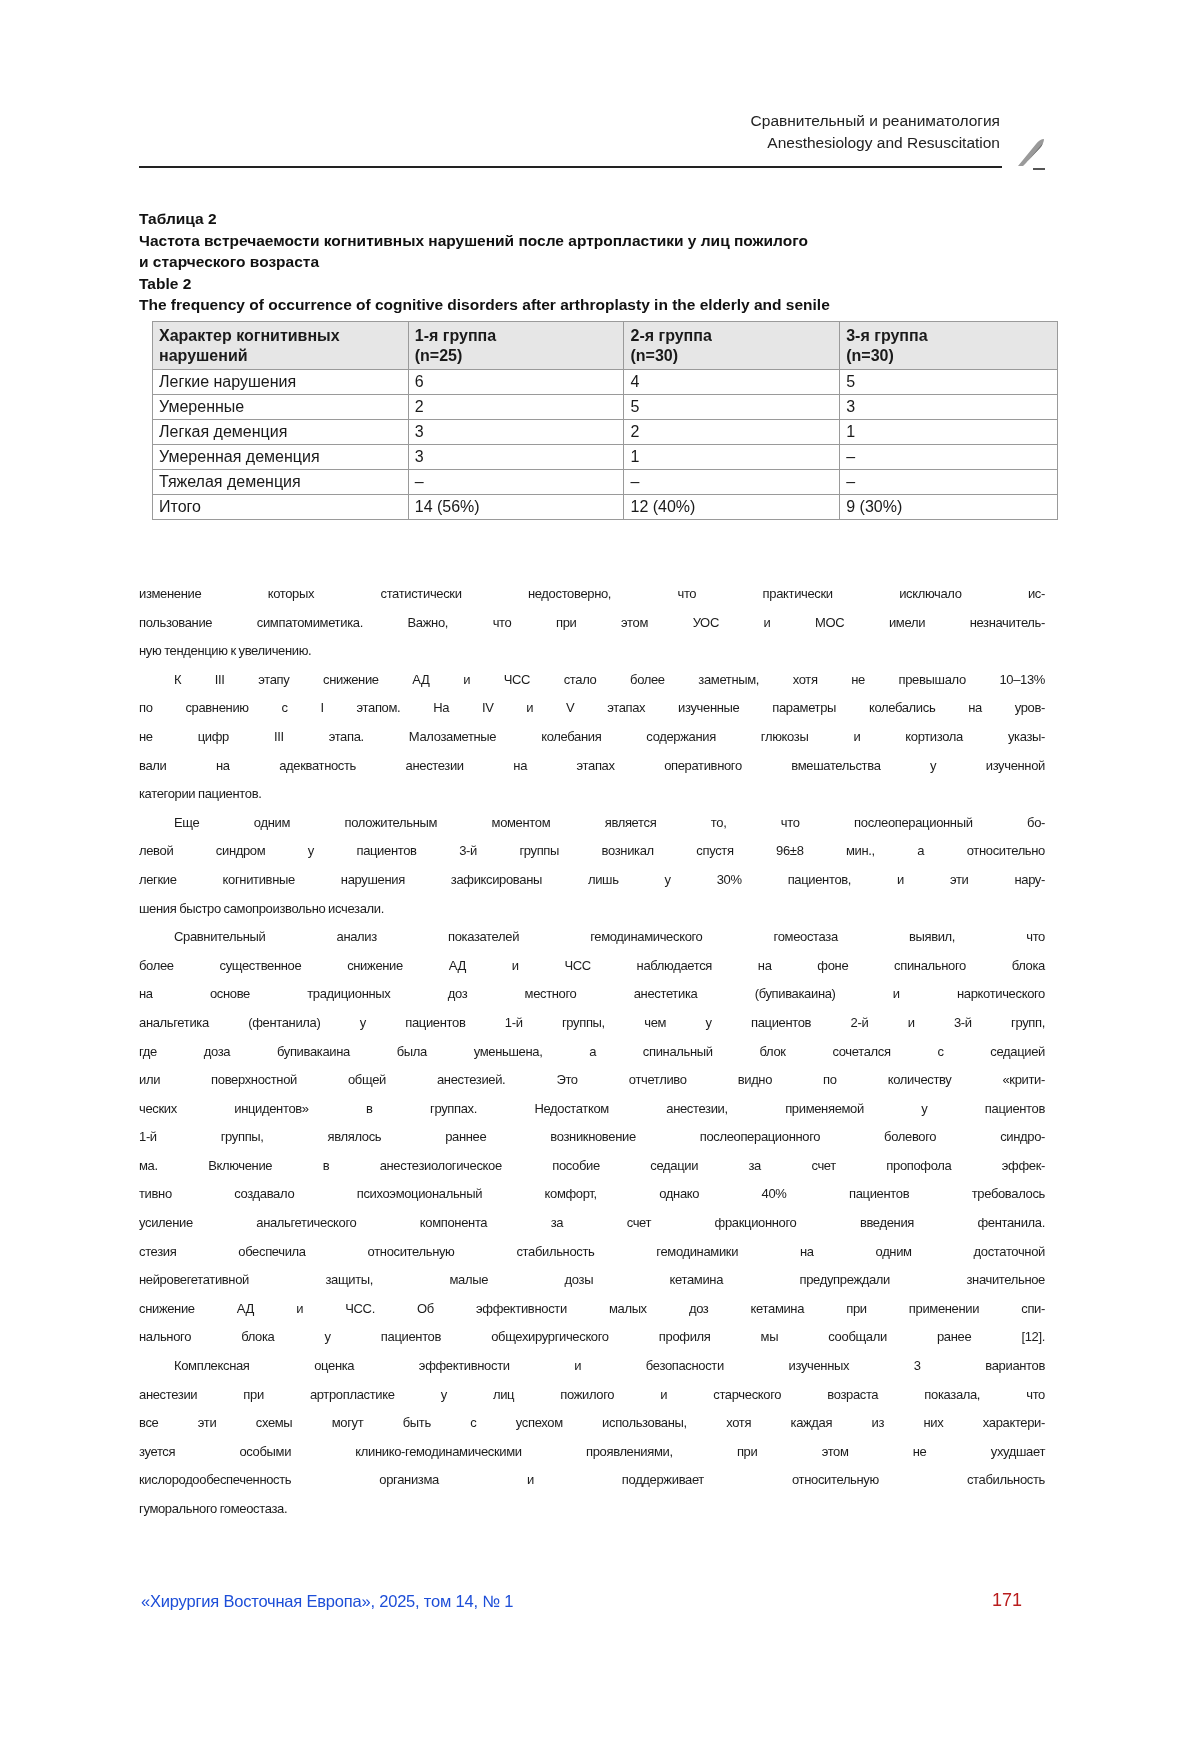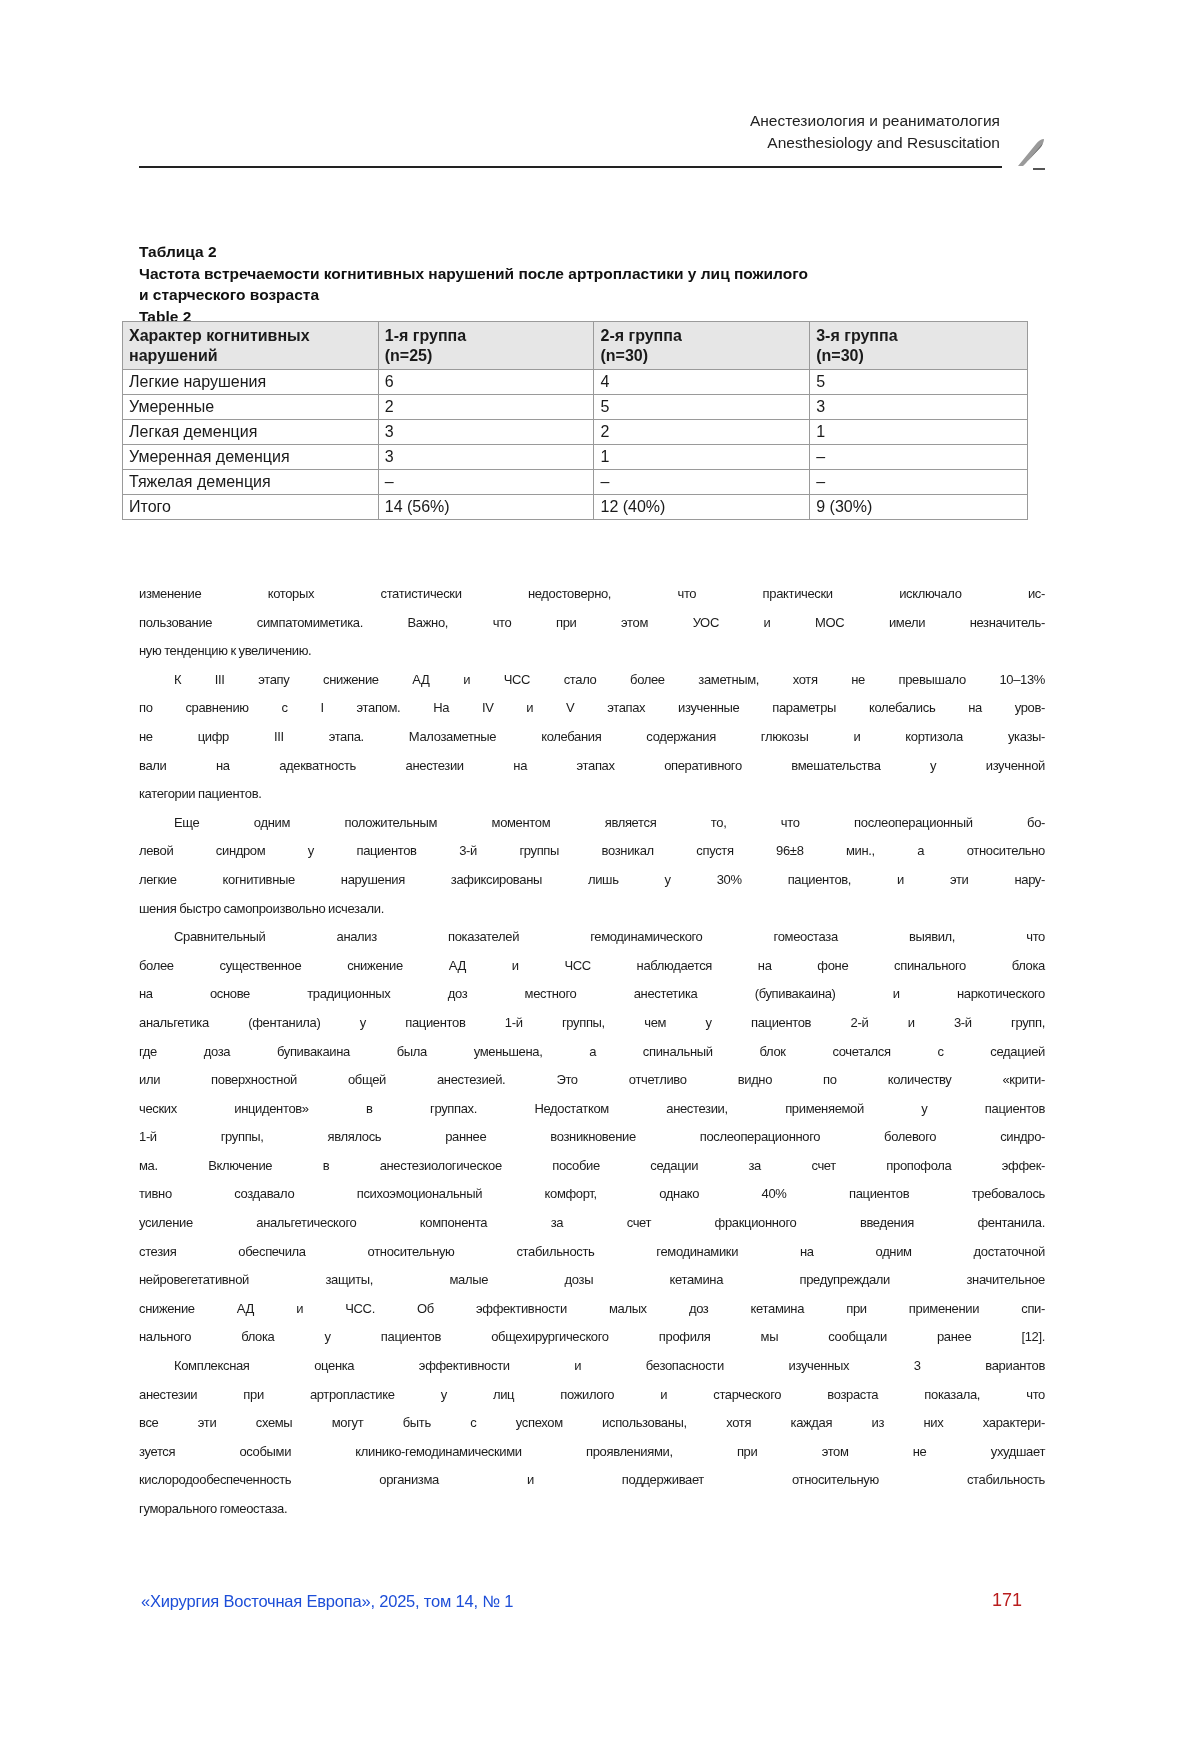--- a/index.html
+++ b/index.html
@@ -3,42 +3,42 @@
   <meta charset="utf-8">
   <style>
     html, body { margin: 0; padding: 0; background: #ffffff; }
     body { width: 1200px; height: 1764px; position: relative; overflow: hidden; color: #1a1a1a; font-family: "Liberation Sans", sans-serif; }
 
     .running-head { position: absolute; right: 200px; top: 110px; text-align: right; font-size: 15.5px; line-height: 22px; color: #222; }
     .running-head div { white-space: nowrap; }
     .head-rule { position: absolute; left: 139px; top: 166px; width: 863px; height: 2px; background: #222; }
     .scalpel { position: absolute; left: 1014px; top: 135px; width: 36px; height: 36px; }
 
-    .caption { position: absolute; left: 139px; top: 208px; width: 900px; font-weight: bold; font-size: 15.5px; line-height: 21.5px; color: #111; margin-top: 33px; }
+    .caption { position: absolute; left: 139px; top: 208px; width: 900px; font-weight: bold; font-size: 15.5px; line-height: 21.5px; color: #111; }
     .caption div { white-space: nowrap; }
 
-    table.data { position: absolute; left: 122px; top: 321px; width: 906px; border-collapse: collapse; font-size: 16px; color: #1a1a1a; }
+    table.data { position: absolute; left: 152px; top: 321px; width: 906px; border-collapse: collapse; font-size: 16px; color: #1a1a1a; }
     table.data th, table.data td { border: 1.6px solid #9a9a9a; text-align: left; vertical-align: top; padding: 2px 6px 1px 6px; line-height: 20px; }
     table.data th { background: #e6e6e6; font-weight: bold; padding-top: 4px; padding-bottom: 3px; }
     table.data td { height: 21px; }
     col.c1 { width: 256px; } col.c2 { width: 216px; } col.c3 { width: 216px; } col.c4 { width: 218px; }
 
     .body-text { position: absolute; left: 139px; top: 580px; width: 906px; font-size: 13px; line-height: 28.6px; color: #1c1c1c; letter-spacing: -0.35px; word-spacing: -0.5px; }
     .body-text .ln { display: block; text-align: justify; text-align-last: justify; white-space: nowrap; height: 28.6px; overflow: visible; }
     .body-text .ln.last { text-align-last: left; }
     .body-text .ln.indent { padding-left: 35px; }
 
     .footer-journal { position: absolute; left: 141px; top: 1592px; font-size: 16.5px; color: #1d4ed8; white-space: nowrap; letter-spacing: -0.2px; }
     .footer-page { position: absolute; left: 992px; top: 1590px; font-size: 18px; color: #b91c1c; }
   </style>
 </head>
 <body>
 
 <div class="running-head">
-  <div>Анестезиология и реаниматология</div>
+  <div>Сравнительный и реаниматология</div>
   <div>Anesthesiology and Resuscitation</div>
 </div>
 <div class="head-rule"></div>
 <svg class="scalpel" viewBox="0 0 36 36">
   <path d="M4 31 L22 9 Q26 4 30 4 Q30 8 26 13 L9 31 Z" fill="#9a9a9a"></path>
   <path d="M9 31 L26 13 Q28 11 29 8 L12 28 Z" fill="#6e6e6e"></path>
   <rect x="19" y="33" width="12" height="2" fill="#555"></rect>
 </svg>
 
 <div class="caption">

